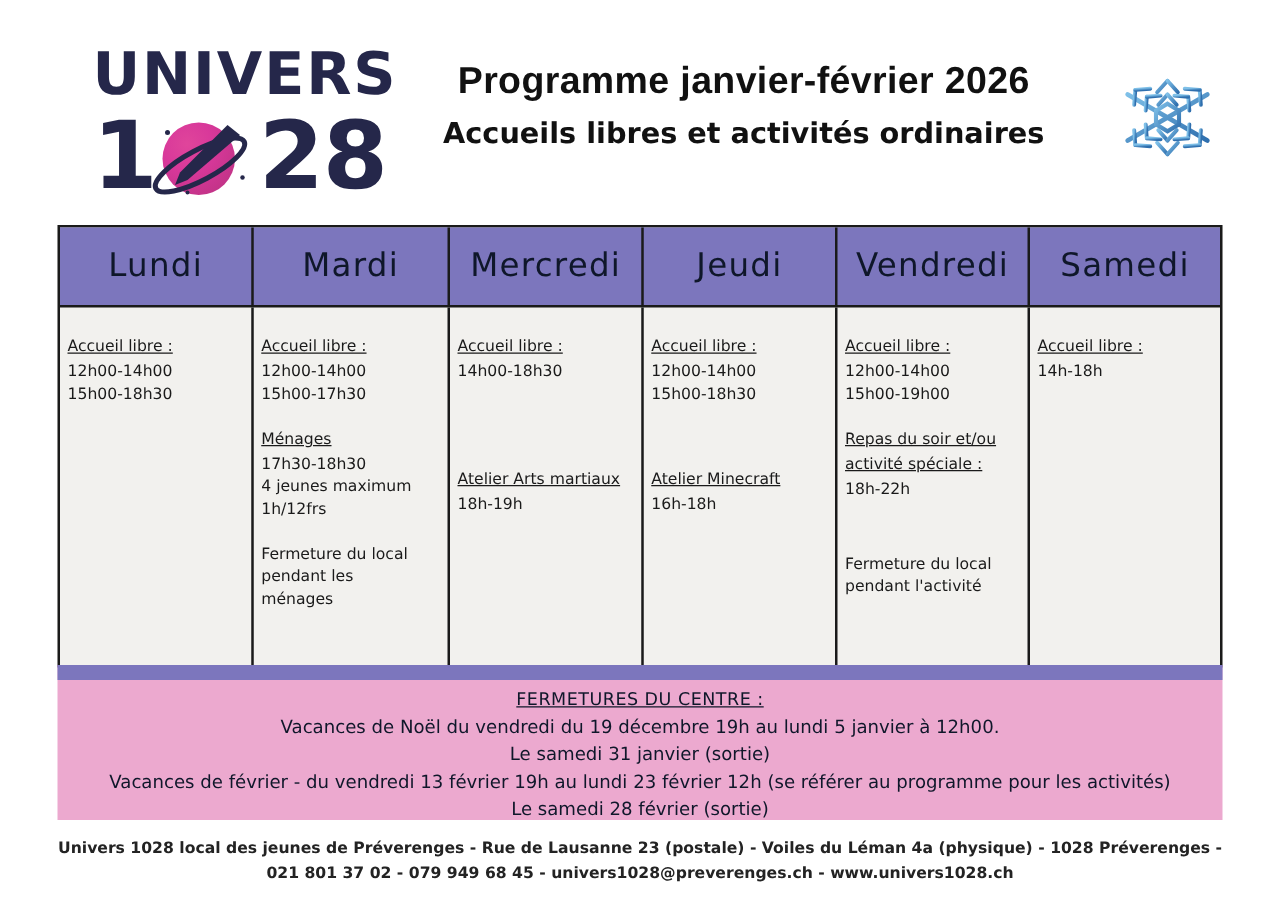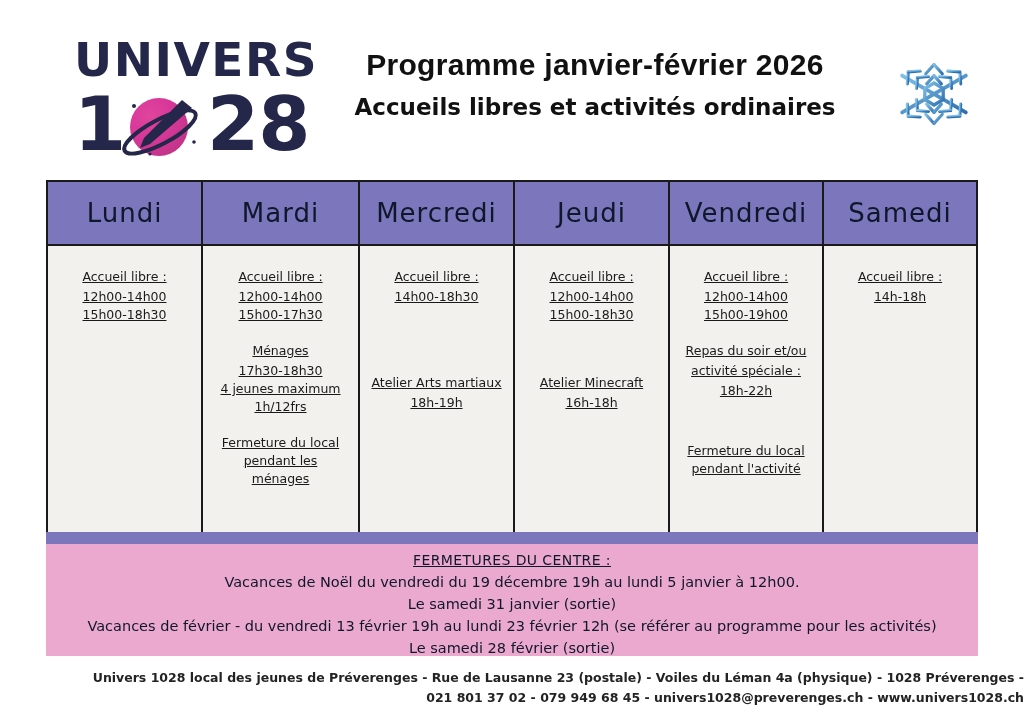--- a/index.html
+++ b/index.html
@@ -68,29 +68,28 @@
     font-family: "DejaVu Sans", sans-serif;
     border-right: 2px solid #1a1a1a;
   }
   .th:last-child { border-right: none; border-radius: 27px; }
 
   .tbody { display: flex; height: 288px; background: #f2f1ee; border-top: 2px solid #1a1a1a; }
   .td {
     flex: 0 0 auto; height: 100%;
     border-right: 2px solid #1a1a1a;
     padding: 22px 6px 0 6px;
-    text-align: center;
     font-family: "DejaVu Sans", sans-serif;
     font-size: 12.5px; color: #1a1a1a; line-height: 18px;
   }
   .td:last-child { border-right: none; }
   .blk { margin-bottom: 0; }
   .blk + .blk { margin-top: 18px; }
   .blk-title { text-decoration: underline; display: block; margin-bottom: 2px; }
-  .blk-line { display: block; text-decoration: underline; }
+  .blk-line { display: block; }
 
   
   .c0 { width: 155px; }
   .c1 { width: 157px; }
   .c2 { width: 155px; }
   .c3 { width: 155px; }
   .c4 { width: 154px; }
   .c5 { width: 152px; }
 
   
@@ -104,21 +103,21 @@
   }
   .closures-title {
     font-size: 14px; text-decoration: underline; letter-spacing: 0.4px;
     margin-top: 8px; margin-bottom: 3px;
   }
   .closures-line { font-size: 14.5px; line-height: 22px; }
 
   
   .footer {
     position: absolute; left: 0; top: 668px; width: 1024px;
-    text-align: right; font-family: "DejaVu Sans", sans-serif;
+    text-align: center; font-family: "DejaVu Sans", sans-serif;
     font-size: 12.5px; font-weight: bold; color: #232323; line-height: 20px;
   }
 </style>
 </head>
 <body>
 
 <div class="page">
 
   <div class="header">
 

